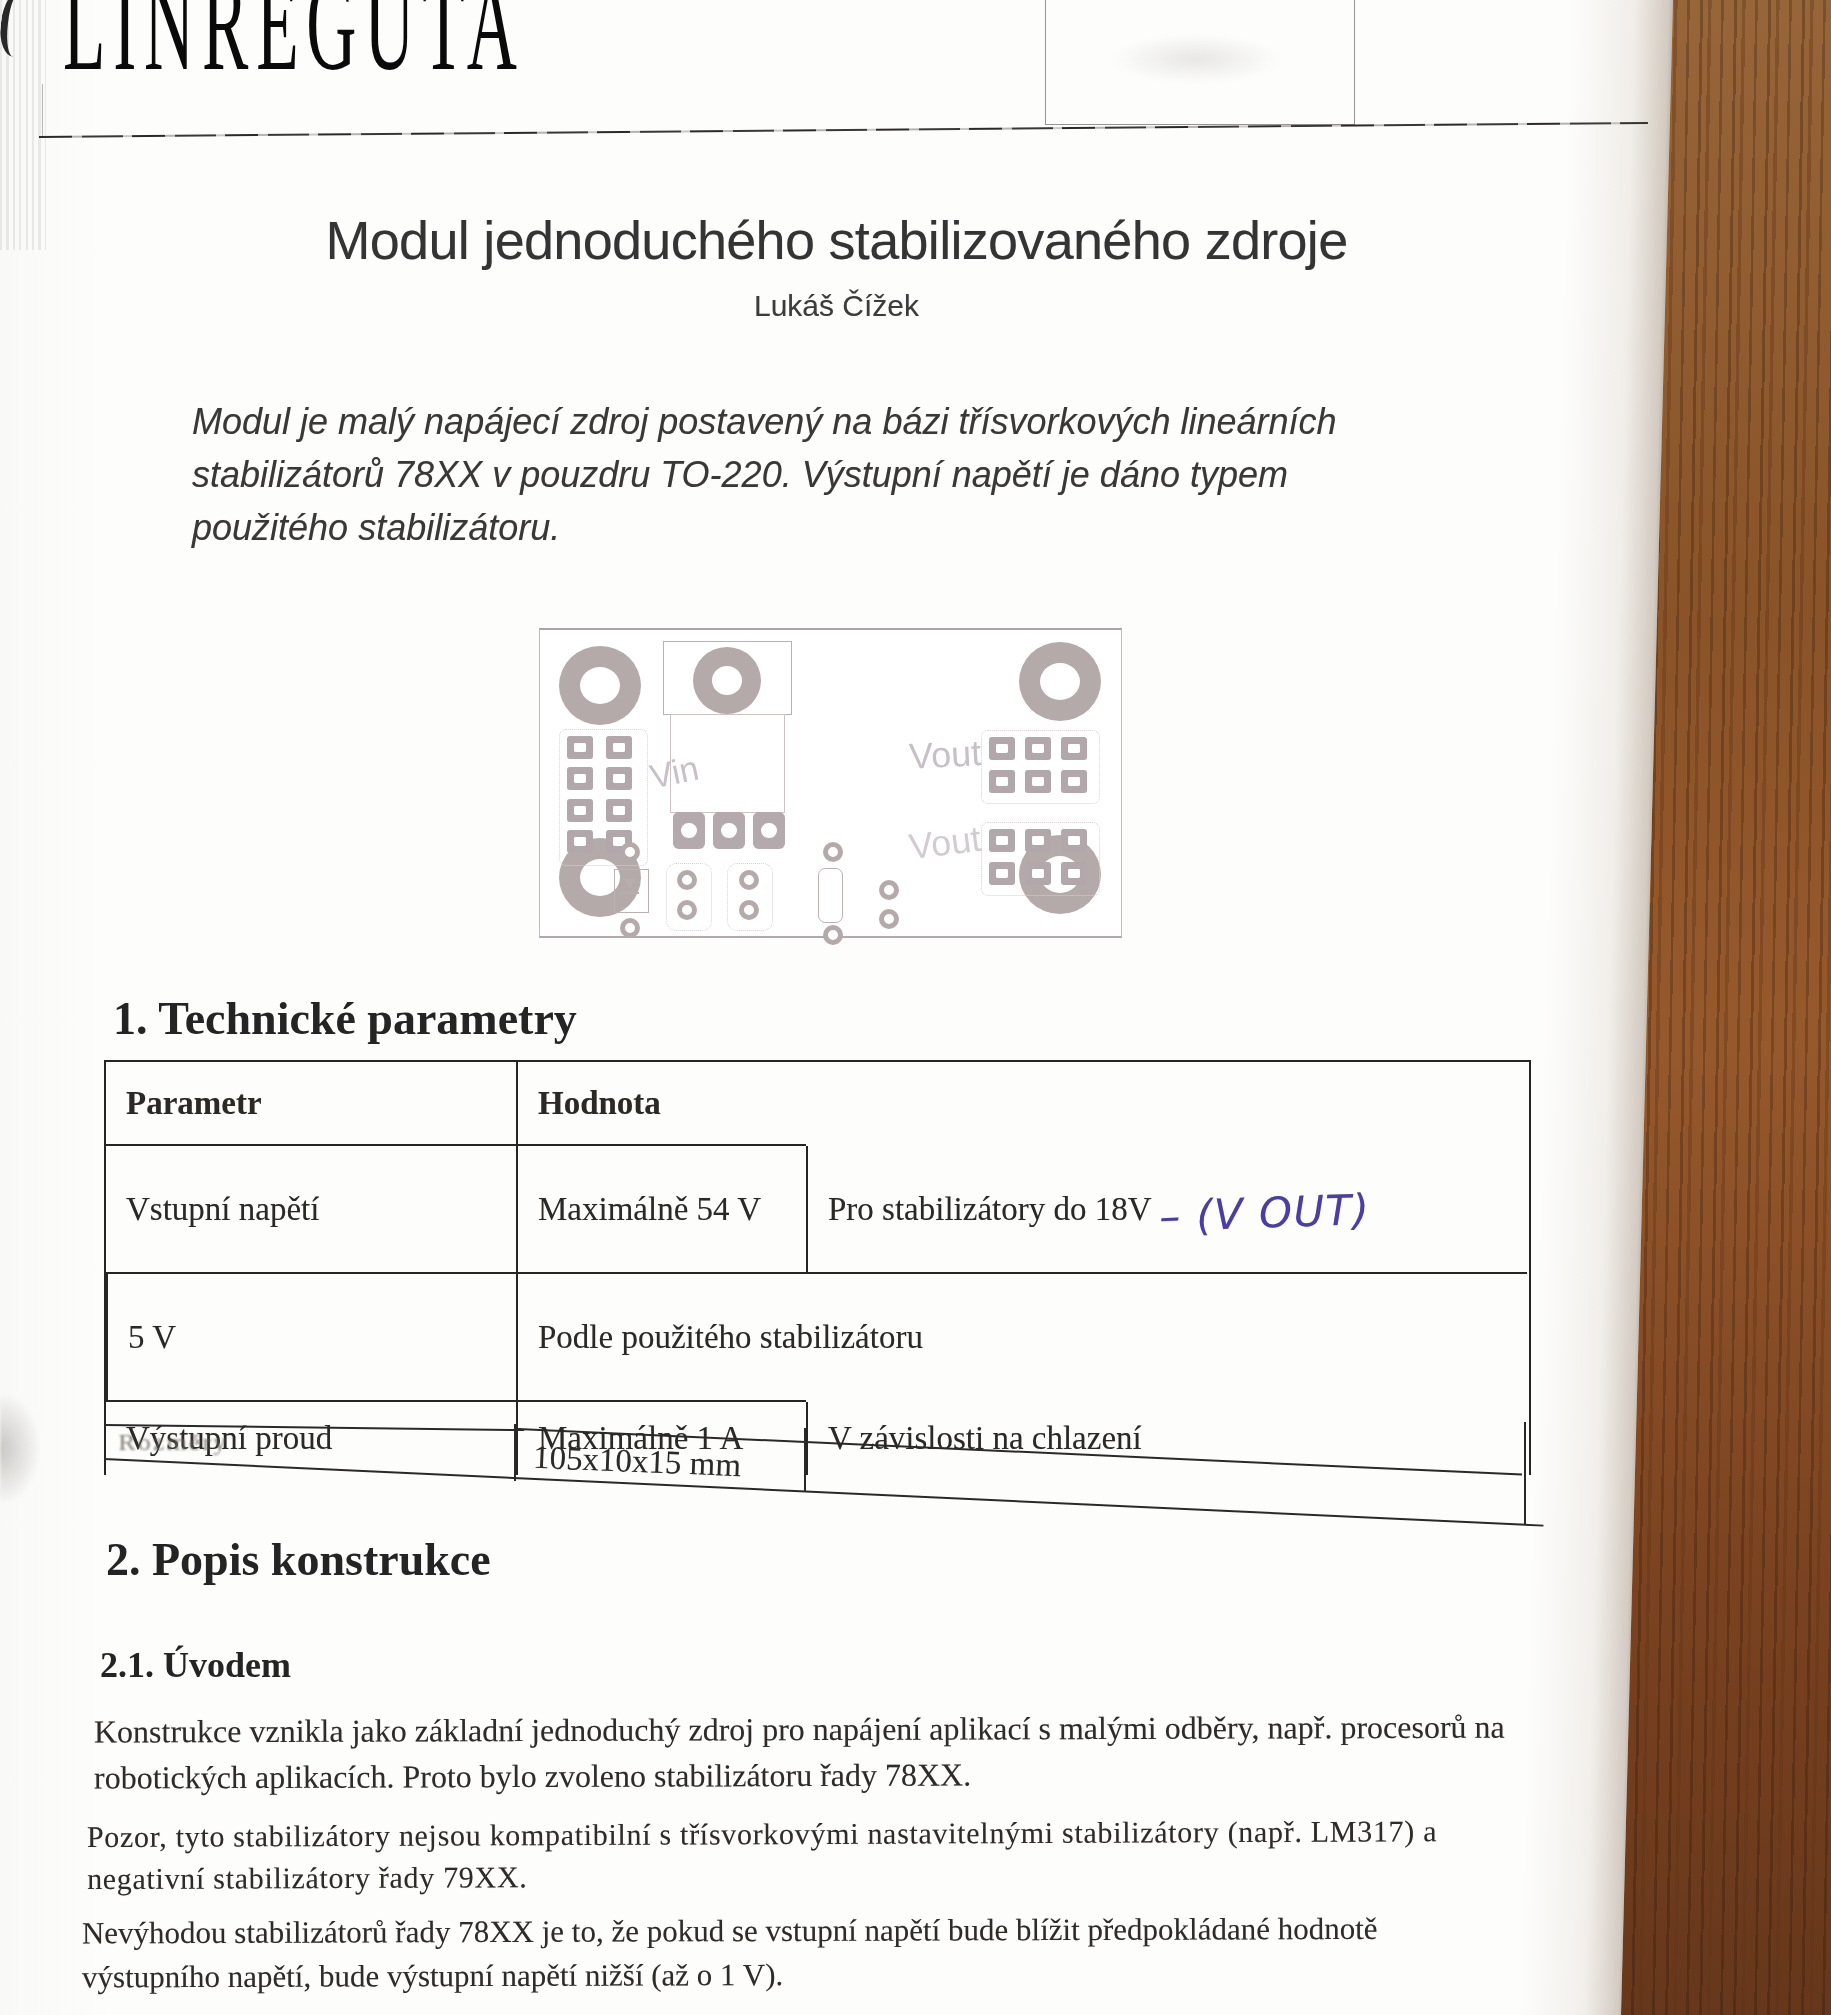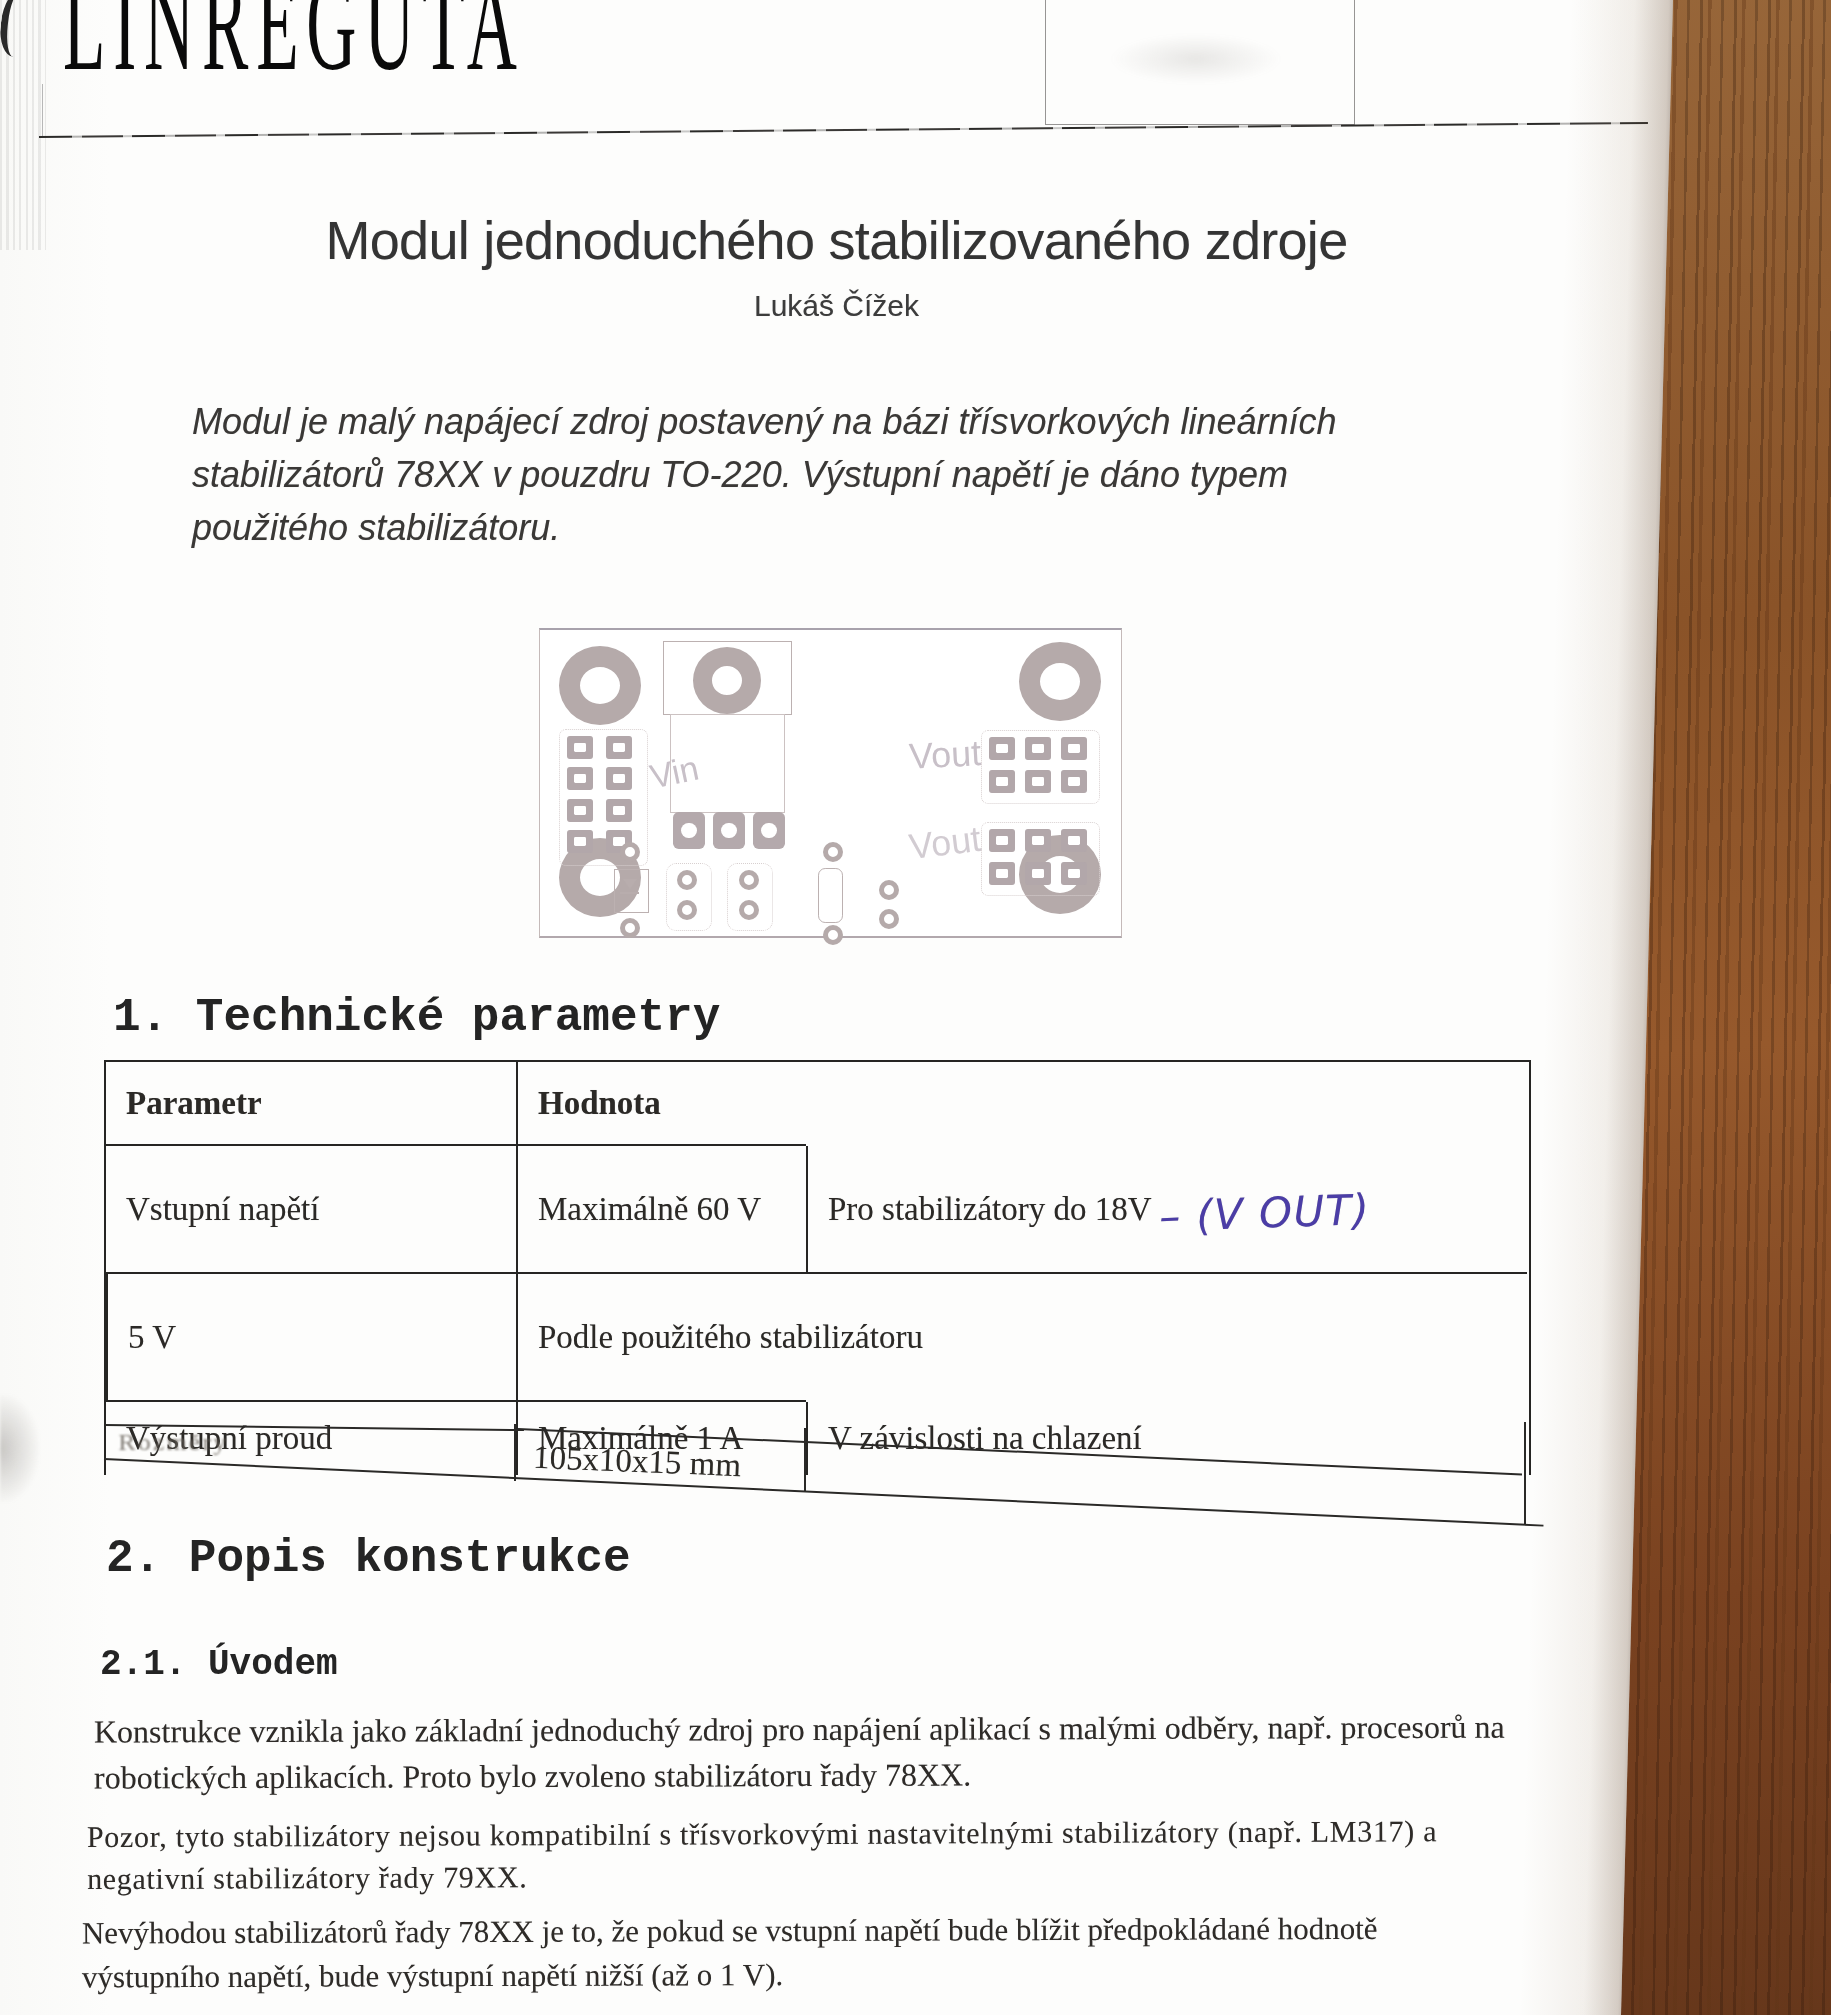--- a/index.html
+++ b/index.html
@@ -77,21 +77,21 @@
   .ring.sml{width:10px;height:10px;border-width:5.7px;}
   .sqpad{width:26px;height:23px;background:#b3a7aa;border-radius:2.9px;}
   .sqpad .slot{left:7.2px;top:7.2px;width:11.4px;height:8.6px;background:#fff;border-radius:1.4px;}
   .legpad{width:31.5px;height:37px;background:#b5a9ac;border-radius:5.7px;}
   .legpad .hole{left:7.9px;top:10.7px;width:15.7px;height:15.7px;background:#fff;border-radius:50%;}
   .outline{border:1.4px solid #bdb1b1;background:transparent;}
   .dashed{border:1.4px dotted #d9d0d0;border-radius:7.2px;background:transparent;}
   .pcb-label{font-family:"Liberation Sans",sans-serif;color:#c9c0c9;white-space:nowrap;}
 
   
-  .h-sec{font-family:Liberation Mono, monospace;font-weight:bold;color:#242424;}
+  .h-sec{font-family:Liberation Serif, serif;font-weight:bold;color:#242424;}
   .h1{left:113px;top:992px;font-size:46px;}
   .h2{left:106px;top:1533px;font-size:46px;}
   .h21{left:100px;top:1644px;font-size:36px;}
   .para{color:#2e2b28;}
   .p1{left:94px;top:1706px;width:1474px;font-size:32px;line-height:46px;transform:rotate(-0.2deg);}
   .p2{left:87px;top:1813px;width:1424px;font-size:30px;line-height:42px;transform:rotate(-0.25deg);letter-spacing:0.7px;}
   .p3{left:82px;top:1909px;width:1402px;font-size:31px;line-height:44px;transform:rotate(-0.2deg);}
 
   
   .tblwrap{left:104px;top:1060px;width:1427px;height:515px;}
@@ -270,21 +270,21 @@
   <div class="abs h-sec h1">1. Technické parametry</div>
 
   <div class="abs tblwrap">
     <div class="tbl">
       <div class="tr hd">
         <div class="td c1 soft">Parametr</div>
         <div class="td c2 soft">Hodnota</div>
       </div>
       <div class="tr r">
         <div class="td c1 soft">Vstupní napětí</div>
-        <div class="td c2 soft">Maximálně 60 V</div>
+        <div class="td c2 soft">Maximálně 54 V</div>
         <div class="td c3 soft">
           <span>Pro stabilizátory do 18V</span>
           <span class="hand">– (V OUT)</span>
         </div>
       </div>
       <div class="tr r">
         <div class="td c2 soft">5 V</div>
         <div class="td c3 soft">Podle použitého stabilizátoru</div>
       </div>
       <div class="tr r r3">

